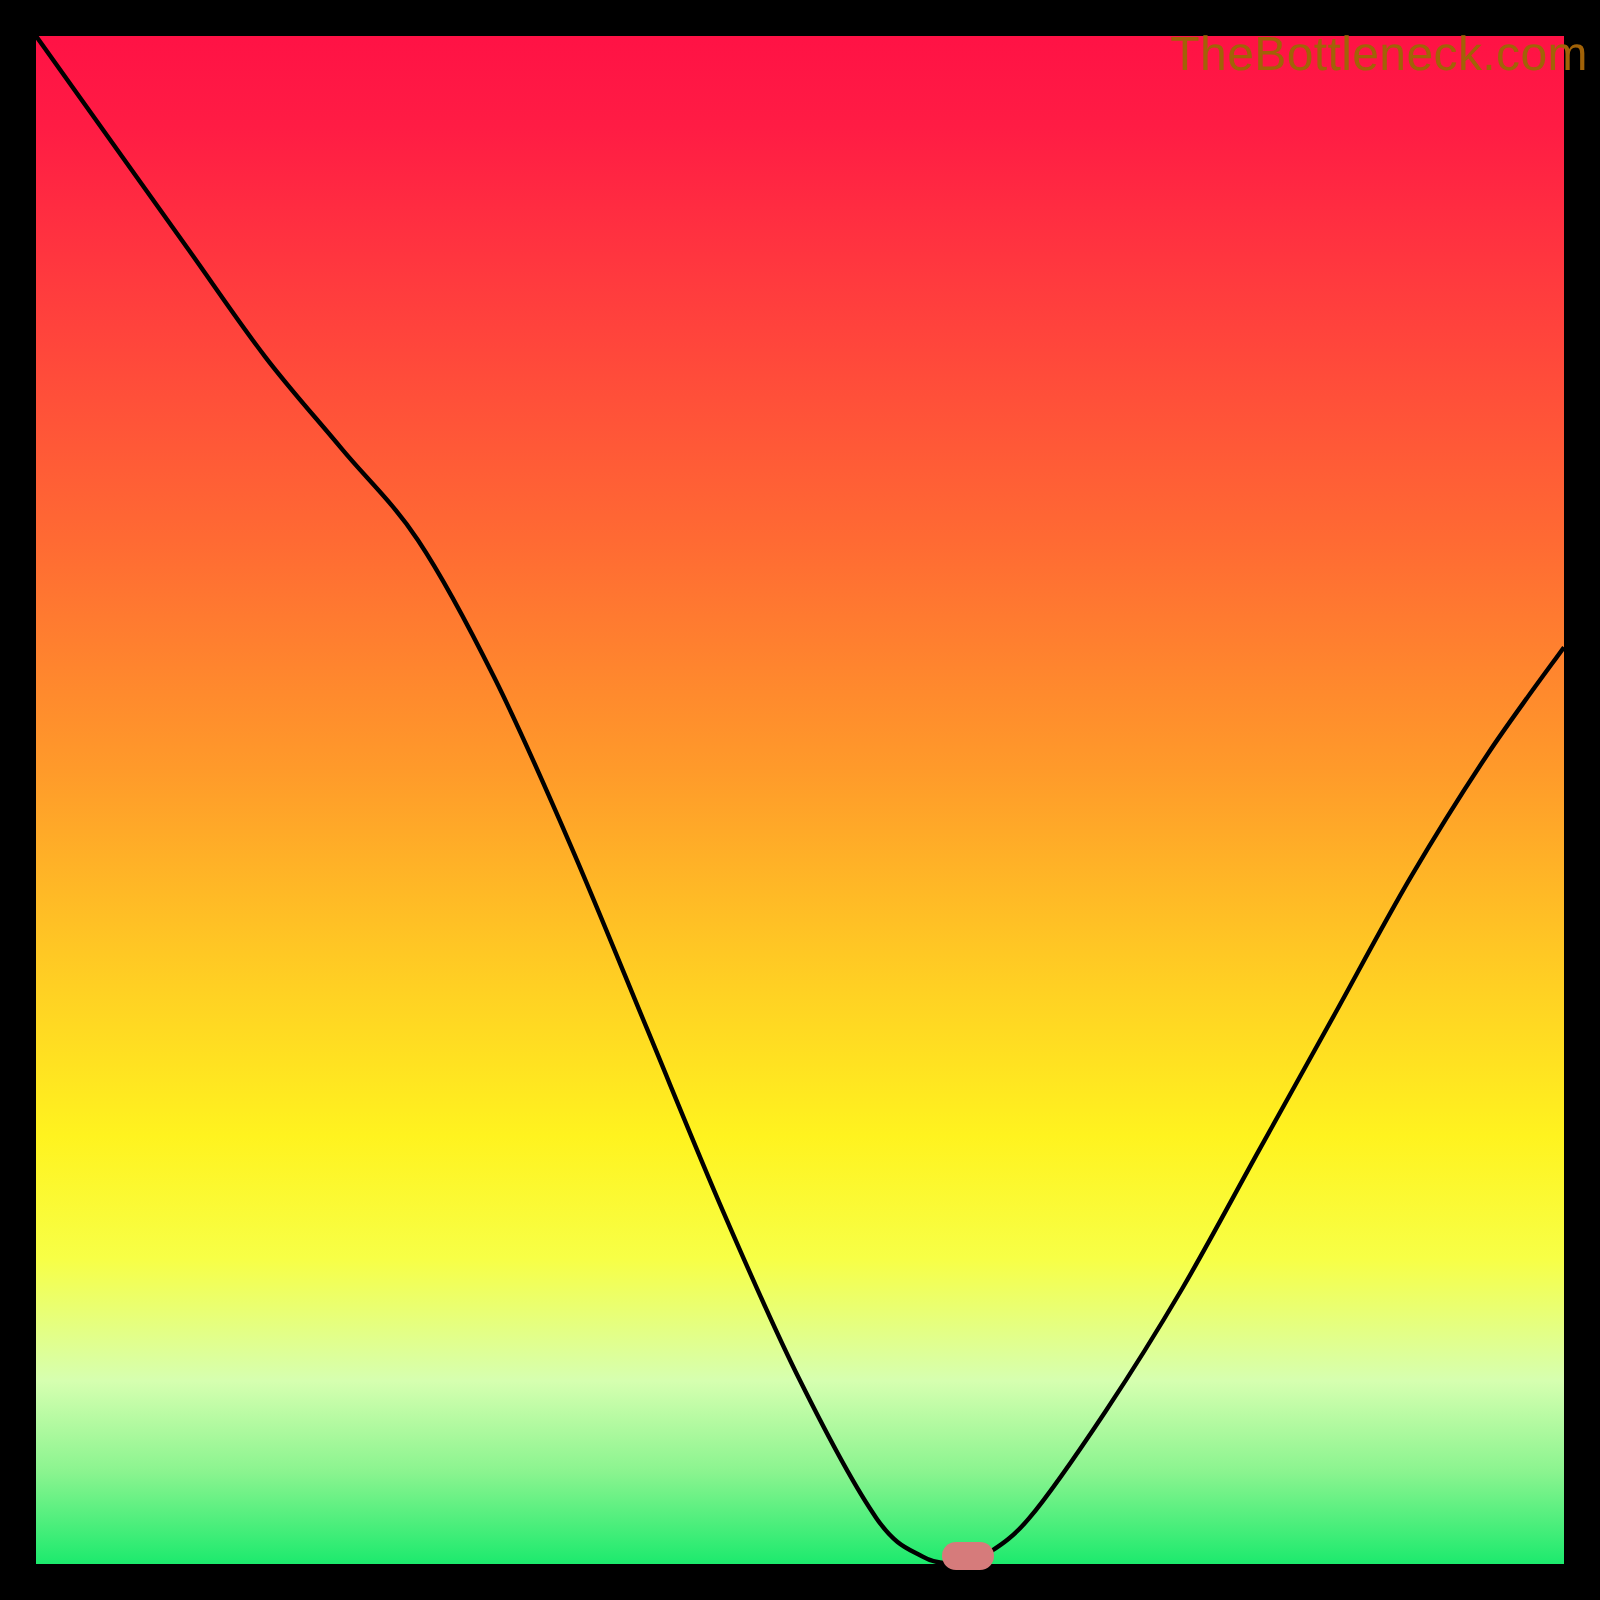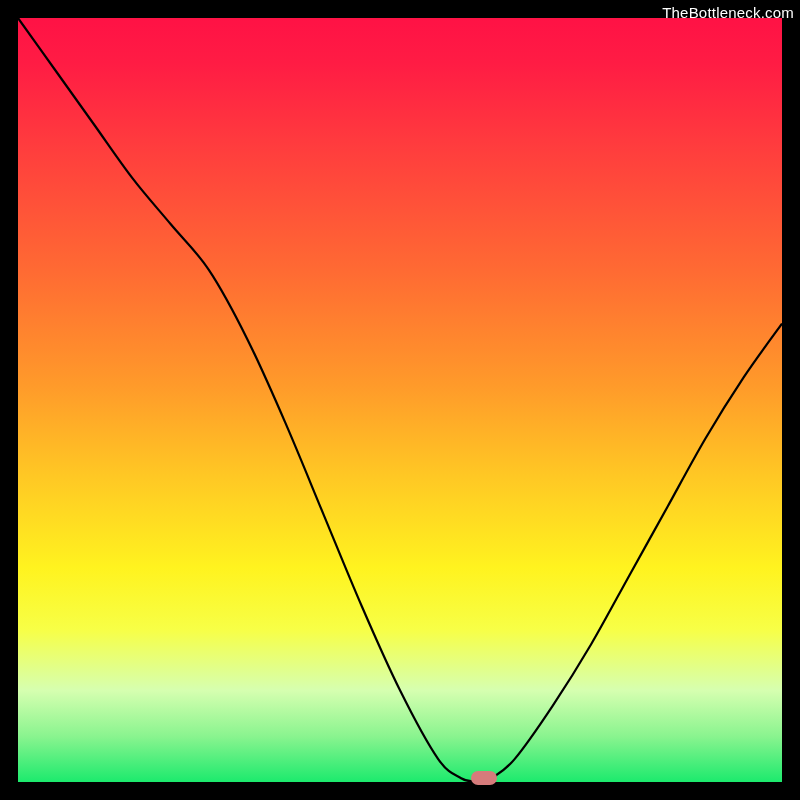--- a/index.html
+++ b/index.html
@@ -12,24 +12,24 @@
     font-family: Arial, Helvetica, sans-serif;
   }
   .frame {
     position: relative;
     width: 800px;
     height: 800px;
     background: #000;
   }
   .watermark {
     position: absolute;
-    top: 4px;
+    top: 14px;
     right: 6px;
-    color: #ffffff;
-    font-size: 15px;
+    color: #a16207;
+    font-size: 24px;
     z-index: 5;
     font-weight: 400;
     letter-spacing: 0.2px;
   }
   .plot {
     position: absolute;
     left: 18px;
     top: 18px;
     width: 764px;
     height: 764px;

